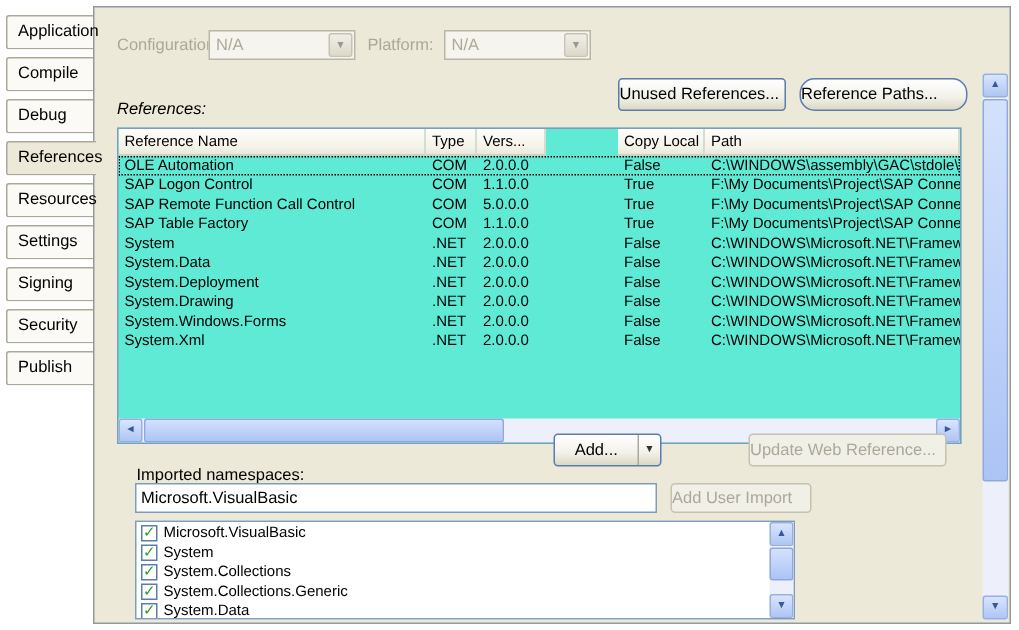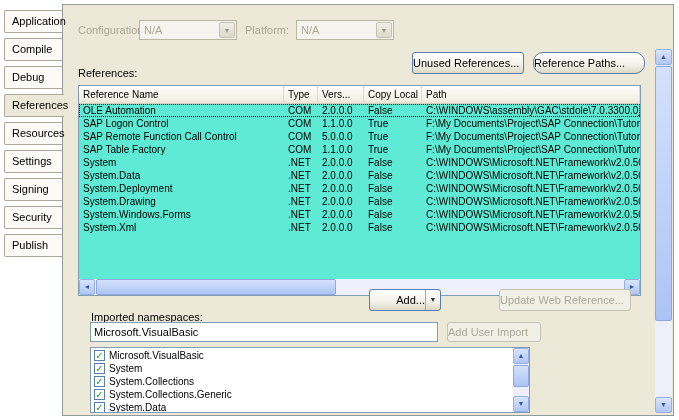--- a/index.html
+++ b/index.html
@@ -32,21 +32,21 @@
          text-align: left; line-height: 20px; cursor: default; white-space: nowrap; overflow: hidden; }
   .btn.disabled { background: #F1F0E7; border: 1px solid #C5C2B2; color: #ACA899; }
 
   
   .listview { position: absolute; left: 15px; top: 80px; width: 563px; height: 211px;
               background: #5eead4; border: 1px solid #7F9DB9; overflow: hidden; }
   .lv-header { display: flex; height: 18px; }
   .hcell { background: linear-gradient(#FDFDFB, #F4F2E8 75%, #E9E6D6);
            border-right: 1px solid #DDDACB; border-bottom: 1px solid #D4D0BF;
            font-size: 10px; padding: 3px 0 0 4px; white-space: nowrap; overflow: hidden; cursor: default; }
-  .c0 { width: 205px; } .c1 { width: 34px; } .c2 { width: 46px; } .c3 { width: 58px; } .c4 { flex: 1; }
+  .c0 { width: 205px; } .c1 { width: 34px; } .c2 { width: 46px; } .c3 { width: 58px; margin-left: 48px; } .c4 { flex: 1; }
   .lv-body { position: absolute; left: 0; top: 18px; right: 0; bottom: 16px; overflow: hidden; }
   .trow { display: flex; height: 13px; }
   .trow.focused { outline: 1px dotted #000; outline-offset: -1px; }
   .tcell { font-size: 10px; line-height: 13px; padding-left: 4px; white-space: nowrap; overflow: hidden; cursor: default; }
 
   
   .sb-btn { background: linear-gradient(#D9E5FD, #AFC5F3); border: 1px solid #97B0E2; border-radius: 2px;
             color: #39579B; font-size: 7px; text-align: center; line-height: 14px; cursor: default; }
   .sb-thumb { background: linear-gradient(#D4E1FC, #ACC4F5); border: 1px solid #90A8DC; border-radius: 2px; }
   .hscroll { position: absolute; left: 0; right: 0; bottom: 0; height: 16px; background: #EDF0FA; }
@@ -56,21 +56,21 @@
 
   .vscroll { position: absolute; background: #EDF0FA; }
   .vscroll .sb-btn { position: absolute; left: 0; width: 100%; height: 16px; }
   .vscroll .up { top: 0; } .vscroll .down { bottom: 0; }
   .vscroll .sb-thumb { position: absolute; left: 0; width: 100%; }
 
   
   .splitbtn { position: absolute; left: 306px; top: 284px; width: 72px; height: 22px; display: flex;
               background: linear-gradient(#FFFFFF, #F2F1E8 60%, #DCD8C6); border: 1px solid #5A7CAE;
               border-radius: 3px; overflow: hidden; cursor: default; }
-  .splitbtn .main { flex: 1; font-size: 11px; text-align: right; line-height: 20px; }
+  .splitbtn .main { flex: 1; font-size: 11px; text-align: center; line-height: 20px; }
   .splitbtn .drop { width: 15px; border-left: 1px solid #ACA899; font-size: 7px; text-align: center; line-height: 19px; color: #333; }
 
   
   .nsinput { position: absolute; left: 27px; top: 317px; width: 348px; height: 20px;
              border: 1px solid #7F9DB9; font-size: 11px; padding-left: 3px; background: #fff; color: #000; }
   .libox { position: absolute; left: 27px; top: 342px; width: 440px; height: 66px;
            background: #ffffff; border: 1px solid #7F9DB9; overflow: hidden; }
   .libox-items { position: absolute; left: 0; top: 1px; right: 17px; bottom: 0; overflow: hidden; }
   .libitem { height: 13px; display: flex; align-items: center; padding-left: 3px; font-size: 10px; cursor: default; }
   .cb { width: 11px; height: 11px; border: 1px solid #5A7CAE; background: #fff; color: #21A121;
@@ -99,21 +99,21 @@
     <div class="combo" style="left:76px;top:15px;width:98px;">
       <span>N/A</span>
       <span class="arrow">▼</span>
     </div>
     <div class="lbl dis" style="left:182px;top:19px;">Platform:</div>
     <div class="combo" style="left:233px;top:15px;width:98px;">
       <span>N/A</span>
       <span class="arrow">▼</span>
     </div>
 
-    <div class="lbl" style="left:15px;top:62px;">References:</div>
+    <div class="lbl" style="left:15px;top:62px;font-style:italic;">References:</div>
     <div class="btn" style="left:349px;top:47px;width:112px;">Unused References...</div>
     <div class="btn" style="left:470px;top:47px;width:112px;border-radius:10px;">Reference Paths...</div>
 
     <div class="listview">
       <div class="lv-header">
           <div class="hcell c0">Reference Name</div>
           <div class="hcell c1">Type</div>
           <div class="hcell c2">Vers...</div>
           <div class="hcell c3">Copy Local</div>
           <div class="hcell c4">Path</div>

